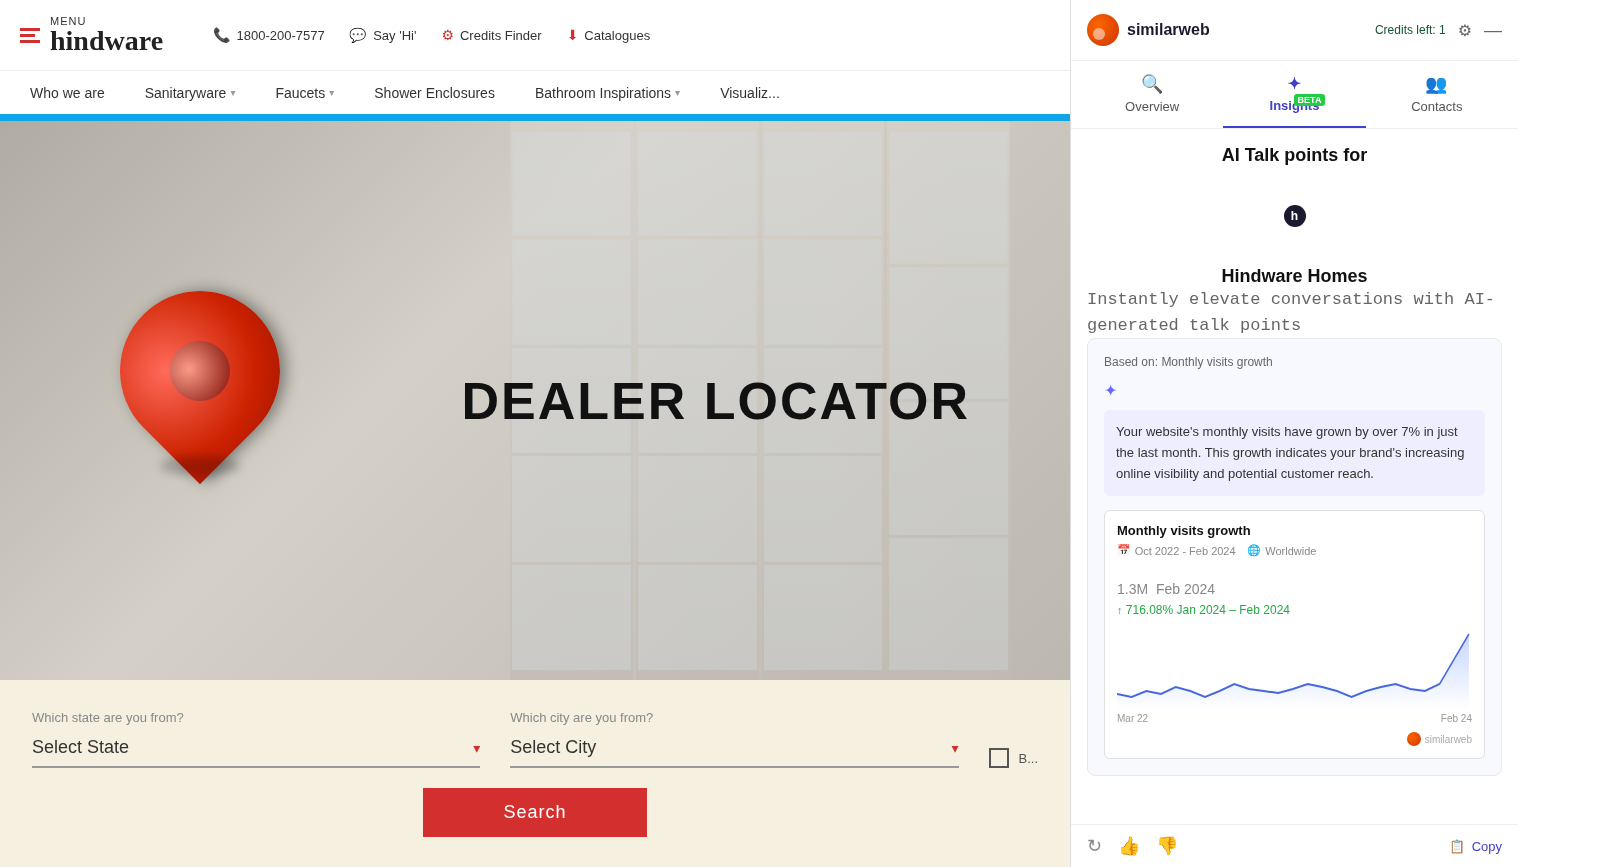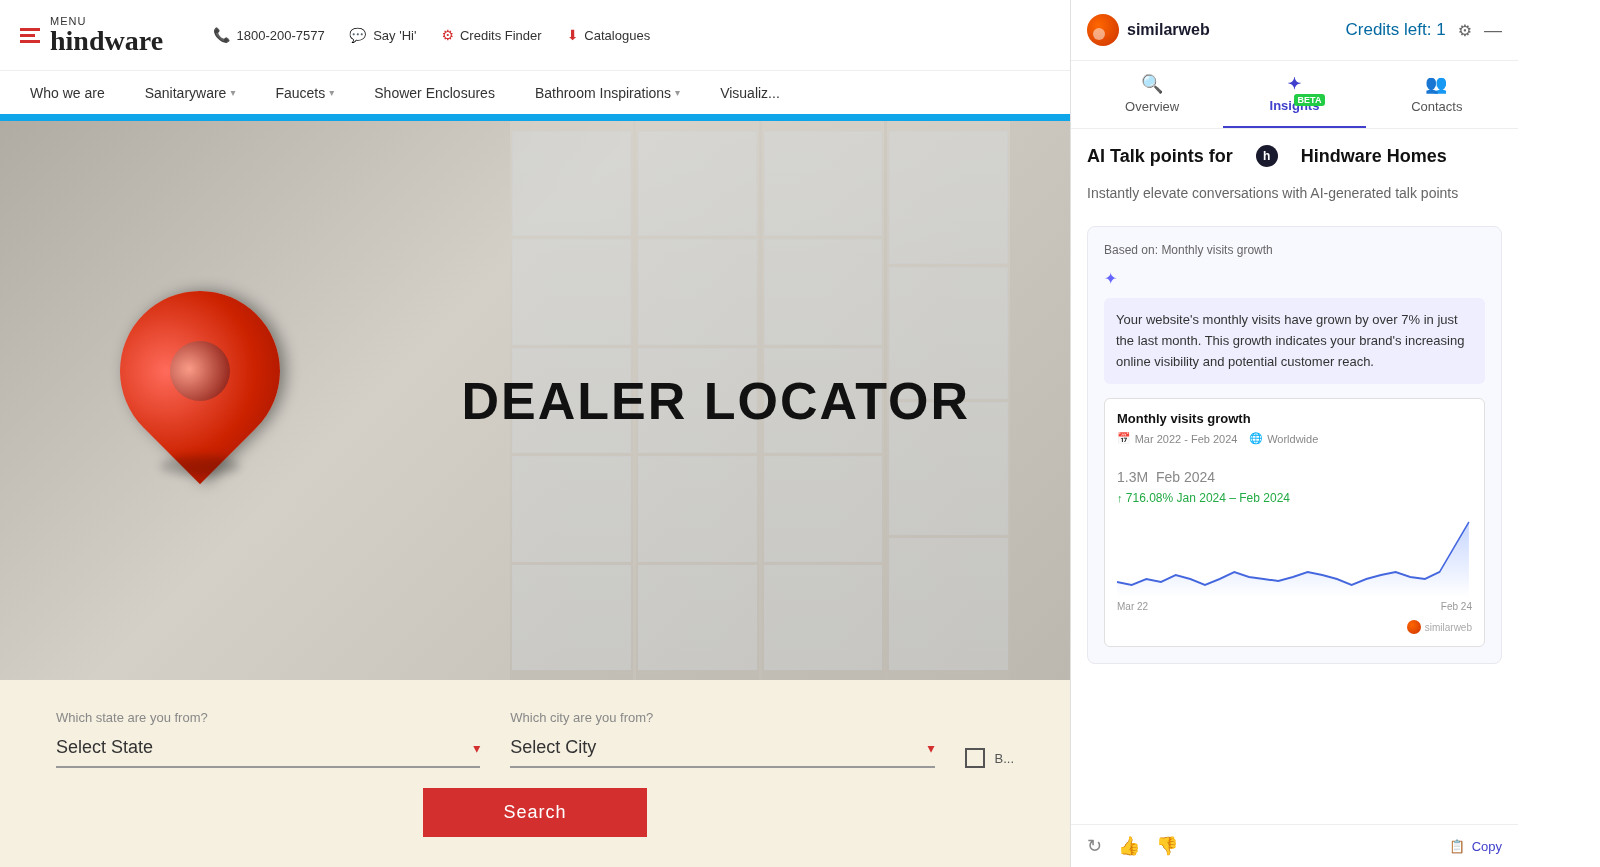--- a/index.html
+++ b/index.html
@@ -179,21 +179,21 @@
       font-weight: 900;
       color: #111;
       letter-spacing: 2px;
       text-align: center;
       right: 100px;
     }
 
     
     .search-section {
       background: #f5f0e0;
-      padding: 30px 56px;
+      padding: 30px 32px;
       min-height: 180px;
     }
     .search-fields {
       display: flex;
       gap: 30px;
       align-items: flex-end;
     }
     .field-group {
       flex: 1;
     }
@@ -295,22 +295,22 @@
       color: #1a1a2e;
     }
     .sw-header-right {
       display: flex;
       align-items: center;
       gap: 12px;
       font-size: 13px;
       color: #555;
     }
     .sw-credits {
-      font-size: 17px;
-      color: #0369a1;
+      font-size: 12px;
+      color: #14532d;
     }
     .sw-gear { color: #666; cursor: pointer; font-size: 16px; }
     .sw-minimize { color: #666; cursor: pointer; font-size: 18px; font-weight: 300; }
 
     
     .sw-tabs {
       display: flex;
       border-bottom: 1px solid #eee;
       padding: 0 10px;
     }
@@ -350,42 +350,44 @@
     
     .sw-content {
       padding: 16px;
       overflow-y: auto;
       flex: 1;
     }
     .sw-section-title {
       font-size: 18px;
       font-weight: 700;
       color: #111;
-      margin-bottom: 16px;
+      margin-bottom: 0;
       display: flex;
       align-items: center;
       gap: 9px;
+      flex-direction: column;
     }
     .hw-badge {
       width: 22px;
       height: 22px;
       background: #1a1a2e;
       color: white;
       border-radius: 50%;
       display: inline-flex;
       align-items: center;
       justify-content: center;
       font-size: 12px;
       font-weight: 700;
     }
     .sw-subtitle {
-      font-size: 14px;
+      font-size: 17px;
       color: #666;
-      margin-bottom: 22px;
+      margin-bottom: 0;
       line-height: 1.5;
+      font-family: Liberation Mono, monospace;
     }
 
     
     .growth-card {
       background: #f8f8ff;
       border: 1px solid #e8e8f0;
       border-radius: 8px;
       padding: 16px;
     }
     .growth-card-header {
@@ -695,21 +697,21 @@
     <div class="growth-card">
       <div class="growth-card-header">Based on: Monthly visits growth</div>
       <div class="ai-sparkle">✦</div>
       <div class="ai-text">Your website's monthly visits have grown by over 7% in just the last month. This growth indicates your brand's increasing online visibility and potential customer reach.</div>
 
       <div class="chart-area">
         <div class="chart-title">Monthly visits growth</div>
         <div class="chart-meta">
           <div class="chart-meta-item">
             <span>📅</span>
-            <span>Mar 2022 - Feb 2024</span>
+            <span>Oct 2022 - Feb 2024</span>
           </div>
           <div class="chart-meta-item">
             <span>🌐</span>
             <span>Worldwide</span>
           </div>
         </div>
         <div class="chart-value">
           <span>1.3M</span>
           <span>Feb 2024</span>
         </div>

